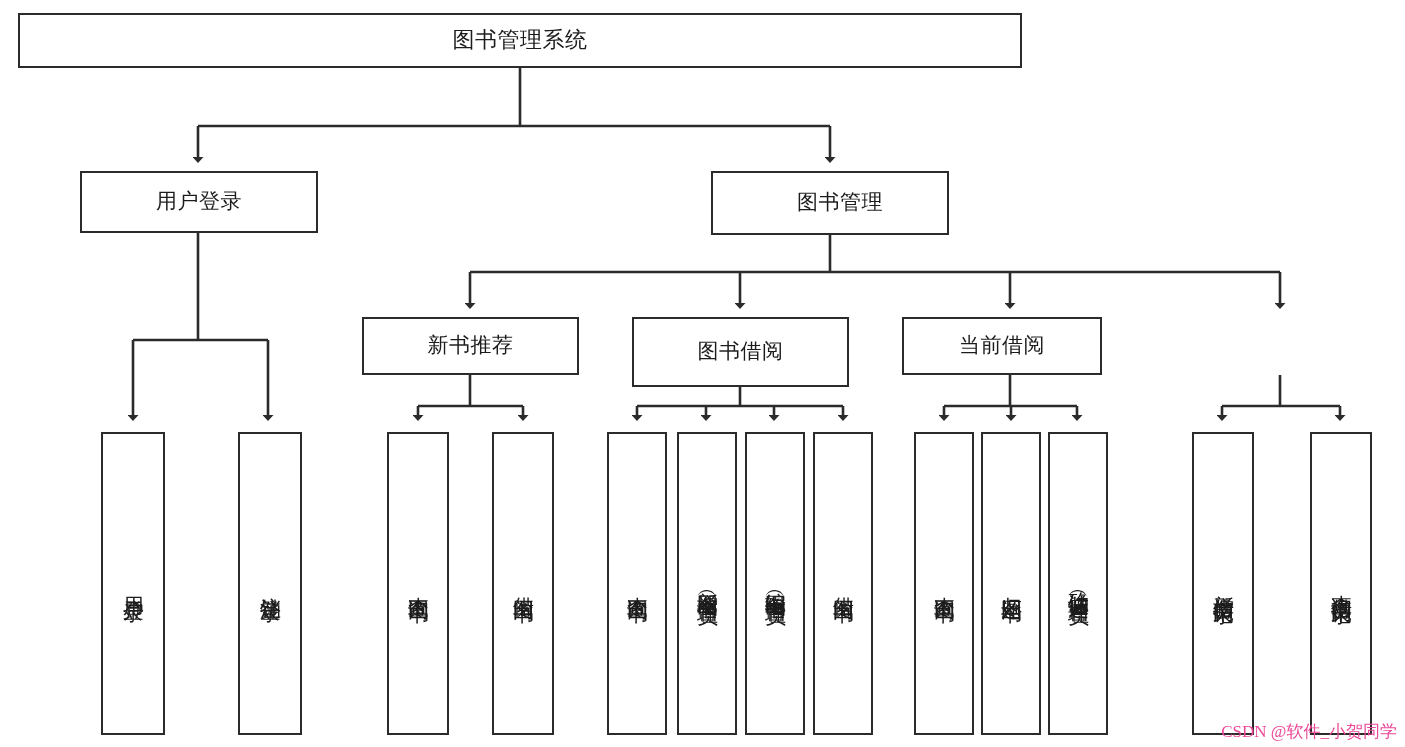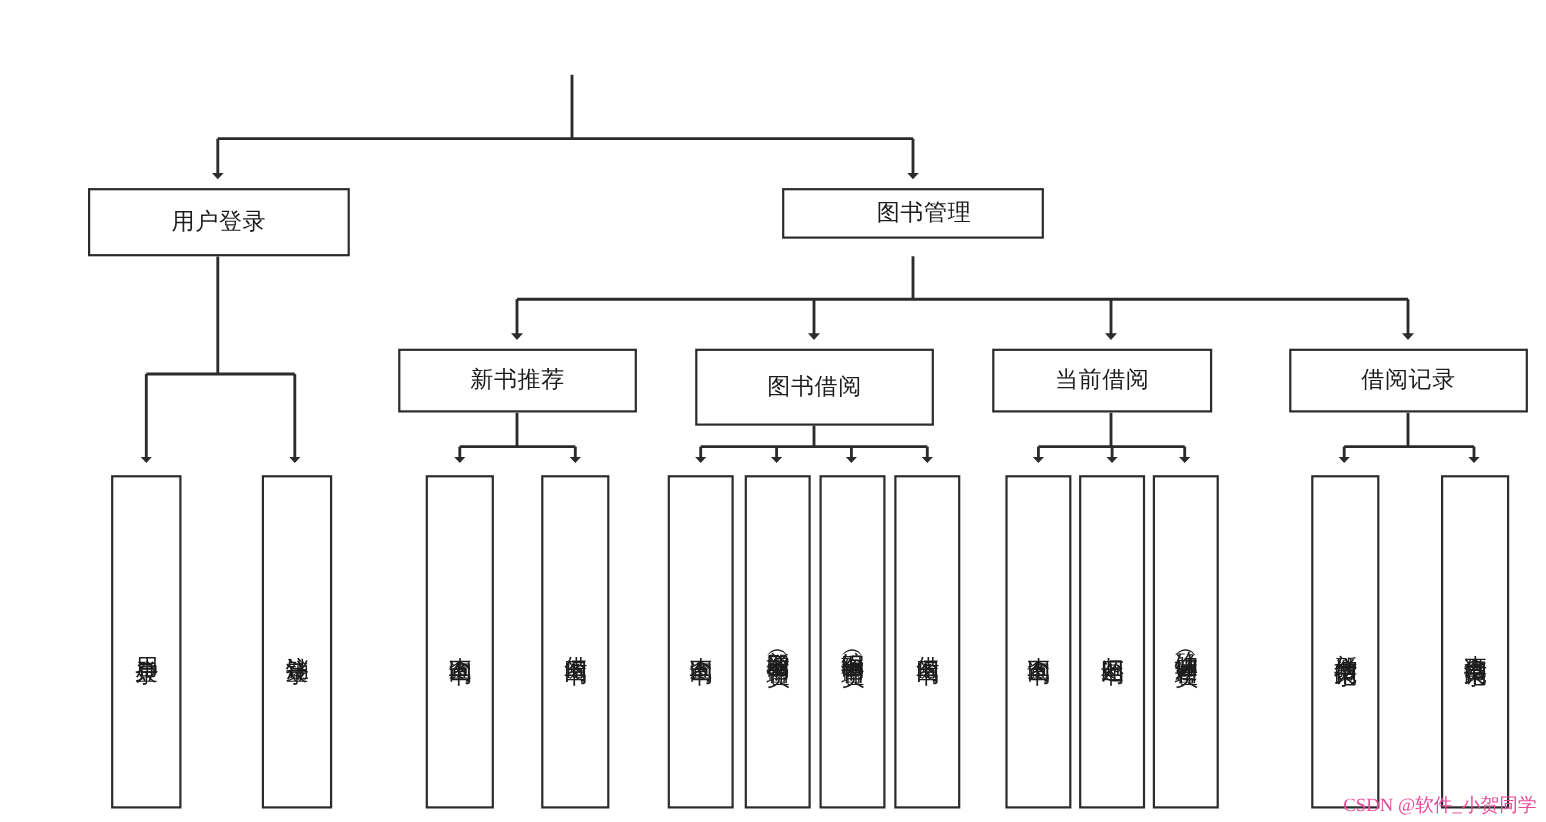--- a/index.html
+++ b/index.html
@@ -124,44 +124,44 @@
       <path d="M1011,406 L1011,418" marker-end="url(#arrow)"></path>
       <path d="M1077,406 L1077,418" marker-end="url(#arrow)"></path>
 
       <path d="M1280,375 L1280,406"></path>
       <path d="M1222,406 L1340,406"></path>
       <path d="M1222,406 L1222,418" marker-end="url(#arrow)"></path>
       <path d="M1340,406 L1340,418" marker-end="url(#arrow)"></path>
     </g>
   </svg>
 
+  <div class="node horiz root" style="left:18px; top:13px; width:1004px; height:55px;">
+    <span class="label">图书管理系统</span>
+  </div>
 
   <div class="node horiz" style="left:80px; top:171px; width:238px; height:62px;">
     <span class="label">用户登录</span>
   </div>
 
-  <div class="node horiz" style="left:711px; top:171px; width:238px; height:46px;padding-left:20px;">
+  <div class="node horiz" style="left:711px; top:171px; width:238px; height:64px;padding-left:20px;">
     <span class="label">图书管理</span>
   </div>
 
   <div class="node horiz" style="left:362px; top:317px; width:217px; height:58px;">
     <span class="label">新书推荐</span>
   </div>
 
   <div class="node horiz" style="left:632px; top:317px; width:217px; height:70px;">
     <span class="label">图书借阅</span>
   </div>
 
   <div class="node horiz" style="left:902px; top:317px; width:200px; height:58px;">
     <span class="label">当前借阅</span>
   </div>
 
-  <div class="node horiz" style="left:1172px; top:317px; width:217px; height:58px;">
-    <span class="label">借阅记录</span>
-  </div>
 
   <div class="node vert" style="left:101px; top:432px; width:64px; height:303px;">
     <span class="label">用户登录</span>
   </div>
   <div class="node vert" style="left:238px; top:432px; width:64px; height:303px;">
     <span class="label">注销登录</span>
   </div>
 
   <div class="node vert" style="left:387px; top:432px; width:62px; height:303px;">
     <span class="label">查询图书</span>

